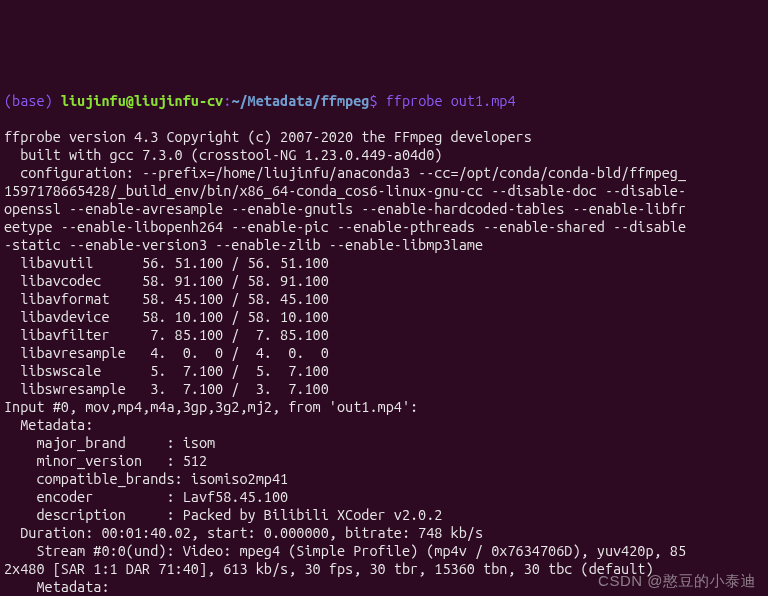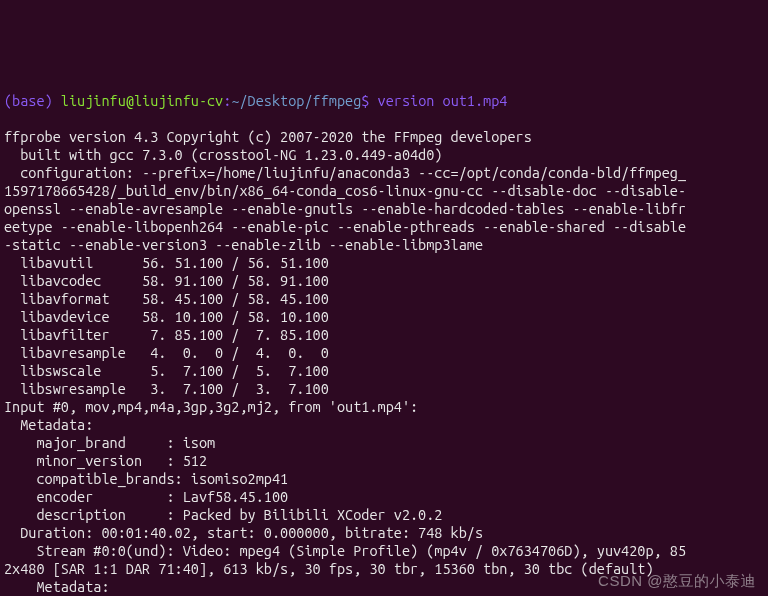--- a/index.html
+++ b/index.html
@@ -14,39 +14,39 @@
     overflow: hidden;
     position: relative;
     white-space: pre;
   }
   .terminal {
     padding: 2px 4px;
   }
   .green { color: #8ae234; font-weight: bold; }
   .blue  { color: #729fcf; font-weight: bold; }
   .white { color: #8b5cf6; }
-  .bold  { font-weight: normal; }
+  .bold  { font-weight: bold; }
   .watermark {
     position: absolute;
     right: 12px;
     bottom: 6px;
     color: rgba(220,220,220,0.55);
     font-family: sans-serif;
     font-size: 15px;
     letter-spacing: .5px;
     margin-left: 24px;
   }
 </style>
 </head>
 <body>
 
 
 
 <div class="terminal">
-<div><span class="white">(base) </span><span class="green bold">liujinfu@liujinfu-cv</span><span class="white">:</span><span class="blue bold">~/Desktop/ffmpeg</span><span class="white">$ </span><span class="white">version out1.mp4</span></div>
+<div><span class="white">(base) </span><span class="green bold">liujinfu@liujinfu-cv</span><span class="white">:</span><span class="blue bold">~/Metadata/ffmpeg</span><span class="white">$ </span><span class="white">ffprobe out1.mp4</span></div>
 <div id="output"><div>ffprobe version 4.3 Copyright (c) 2007-2020 the FFmpeg developers</div><div>  built with gcc 7.3.0 (crosstool-NG 1.23.0.449-a04d0)</div><div>  configuration: --prefix=/home/liujinfu/anaconda3 --cc=/opt/conda/conda-bld/ffmpeg_</div><div>1597178665428/_build_env/bin/x86_64-conda_cos6-linux-gnu-cc --disable-doc --disable-</div><div>openssl --enable-avresample --enable-gnutls --enable-hardcoded-tables --enable-libfr</div><div>eetype --enable-libopenh264 --enable-pic --enable-pthreads --enable-shared --disable</div><div>-static --enable-version3 --enable-zlib --enable-libmp3lame</div><div>  libavutil      56. 51.100 / 56. 51.100</div><div>  libavcodec     58. 91.100 / 58. 91.100</div><div>  libavformat    58. 45.100 / 58. 45.100</div><div>  libavdevice    58. 10.100 / 58. 10.100</div><div>  libavfilter     7. 85.100 /  7. 85.100</div><div>  libavresample   4.  0.  0 /  4.  0.  0</div><div>  libswscale      5.  7.100 /  5.  7.100</div><div>  libswresample   3.  7.100 /  3.  7.100</div><div>Input #0, mov,mp4,m4a,3gp,3g2,mj2, from 'out1.mp4':</div><div>  Metadata:</div><div>    major_brand     : isom</div><div>    minor_version   : 512</div><div>    compatible_brands: isomiso2mp41</div><div>    encoder         : Lavf58.45.100</div><div>    description     : Packed by Bilibili XCoder v2.0.2</div><div>  Duration: 00:01:40.02, start: 0.000000, bitrate: 748 kb/s</div><div>    Stream #0:0(und): Video: mpeg4 (Simple Profile) (mp4v / 0x7634706D), yuv420p, 85</div><div>2x480 [SAR 1:1 DAR 71:40], 613 kb/s, 30 fps, 30 tbr, 15360 tbn, 30 tbc (default)</div><div>    Metadata:</div></div>
 
 </div>
 
 <div class="watermark">CSDN @憨豆的小泰迪</div>
 
 
 
 
 </body></html>

